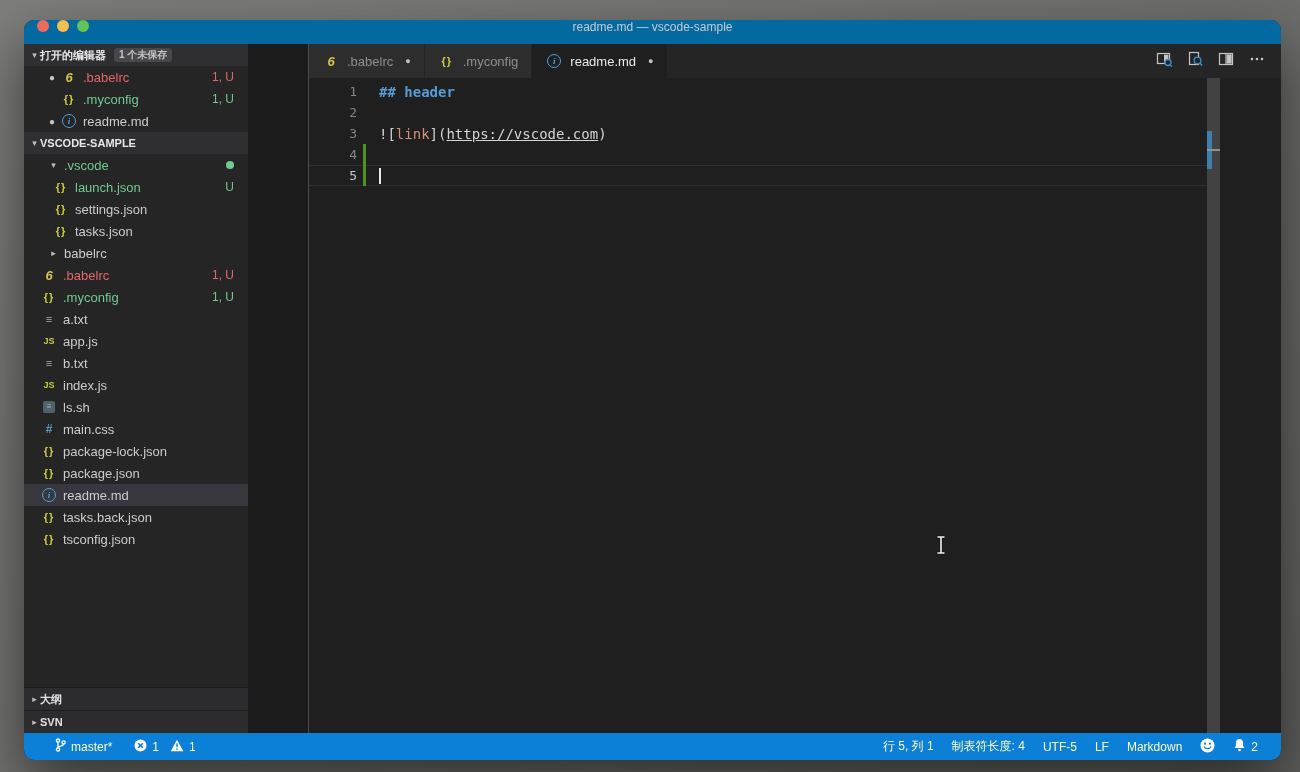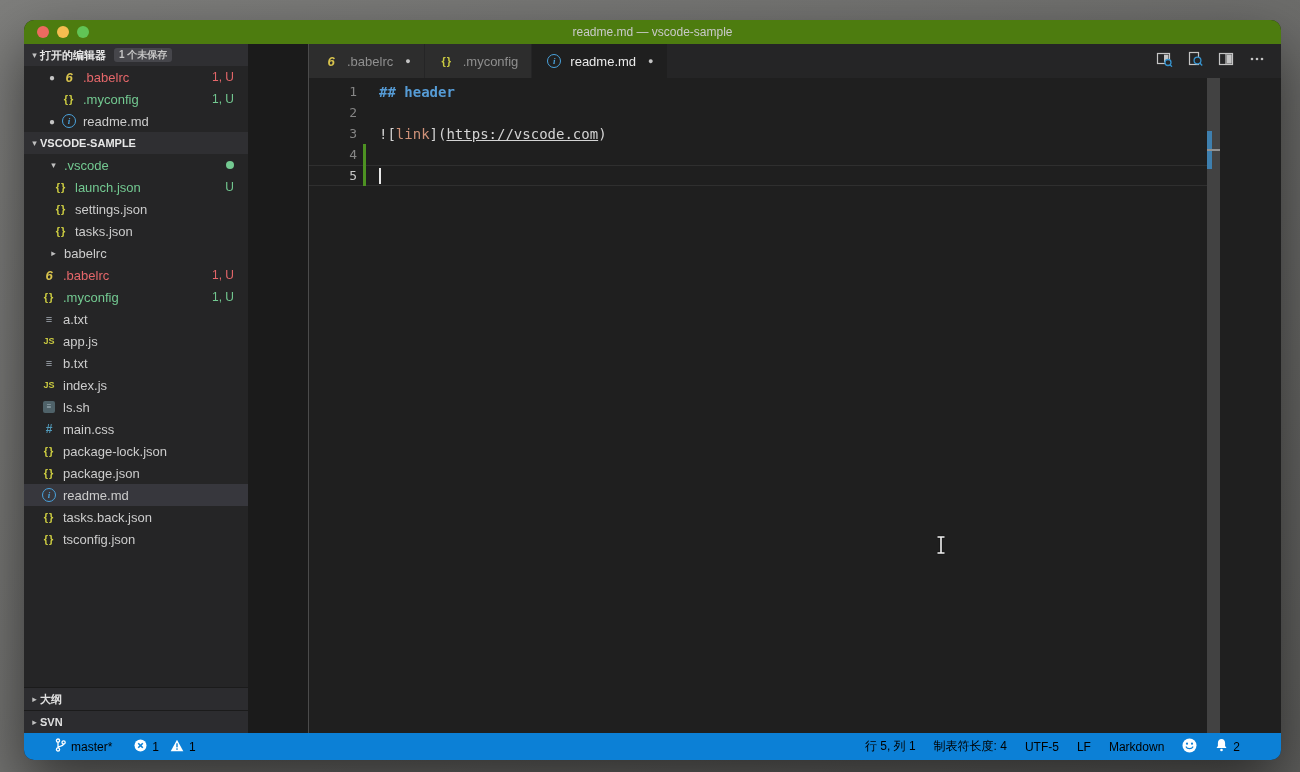--- a/index.html
+++ b/index.html
@@ -1,21 +1,21 @@
 <!DOCTYPE html>
 <html><head>
 <meta charset="utf-8">
 <style>
   html,body{margin:0;padding:0;}
   body{width:1300px;height:772px;overflow:hidden;font-family:"Liberation Sans","DejaVu Sans",sans-serif;}
   .desktop{position:relative;width:1300px;height:772px;background:linear-gradient(140deg,#7e7e7c 0%,#6e6e6c 55%,#5e5e5c 100%);}
   .window{position:absolute;left:24px;top:20px;width:1257px;height:740px;border-radius:10px;overflow:hidden;
           box-shadow:0 25px 60px rgba(0,0,0,.55);display:flex;flex-direction:column;background:#1f1f1f;}
   
-  .titlebar{flex:0 0 24px;background:#4d7c0f;position:relative;display:flex;align-items:center;}
+  .titlebar{flex:0 0 24px;background:#0369a1;position:relative;display:flex;}
   .traffic{display:flex;gap:8px;padding-left:13px;z-index:2;}
   .light{width:12px;height:12px;border-radius:50%;}
   .win-title{position:absolute;left:0;right:0;text-align:center;font-size:12px;color:#c9c9c9;}
   
   .main{flex:1;display:flex;min-height:0;}
   .sidebar{flex:0 0 224px;background:#252526;color:#cccccc;font-size:13px;display:flex;flex-direction:column;overflow:hidden;}
   .sidebar-title{flex:0 0 35px;display:flex;align-items:center;padding-left:17px;font-size:12px;color:#bdbdbd;}
   .section-header{flex:0 0 22px;height:22px;display:flex;align-items:center;background:#2f2f32;font-weight:bold;
                   font-size:11px;color:#e7e7e7;padding-left:5px;}
   .twisty{color:#c0c0c0;font-size:9px;width:11px;flex:0 0 11px;text-align:center;}
@@ -61,23 +61,23 @@
   .tok-md-heading{color:#569cd6;font-weight:bold;}
   .tok-md-link{color:#ce9178;}
   .tok-md-url{color:#d4d4d4;text-decoration:underline;}
   .tok-plain{color:#d4d4d4;}
   .caret{display:inline-block;width:2px;height:16px;background:#e8e8e8;vertical-align:middle;}
   .scrollbar{position:absolute;top:0;right:61px;bottom:0;width:13px;background:#424242;}
   .sb-cursor-marker{position:absolute;left:0;top:53px;width:5px;height:38px;background:#3e7fae;}
   .sb-ruler-line{position:absolute;left:0;top:71px;width:13px;height:2px;background:#909090;}
   .mouse-cursor{position:absolute;left:626px;top:457px;z-index:5;}
   
-  .statusbar{flex:0 0 27px;background:#0c80d6;display:flex;align-items:center;color:#000000;font-size:12px;}
+  .statusbar{flex:0 0 27px;background:#0c80d6;display:flex;align-items:center;color:#fef9c3;font-size:12px;}
   .sb-group-left{display:flex;align-items:center;padding-left:22px;gap:4px;height:100%;}
-  .sb-group-right{margin-left:auto;display:flex;align-items:center;padding-right:32px;height:100%;}
+  .sb-group-right{margin-left:auto;display:flex;align-items:center;padding-right:14px;height:100%;}
   .sb-item{display:flex;align-items:center;gap:5px;padding:0 9px;height:100%;}
 </style>
 </head>
 <body>
 
 <div class="desktop">
   <div class="window">
 
     <div class="titlebar">
       <div class="traffic">

